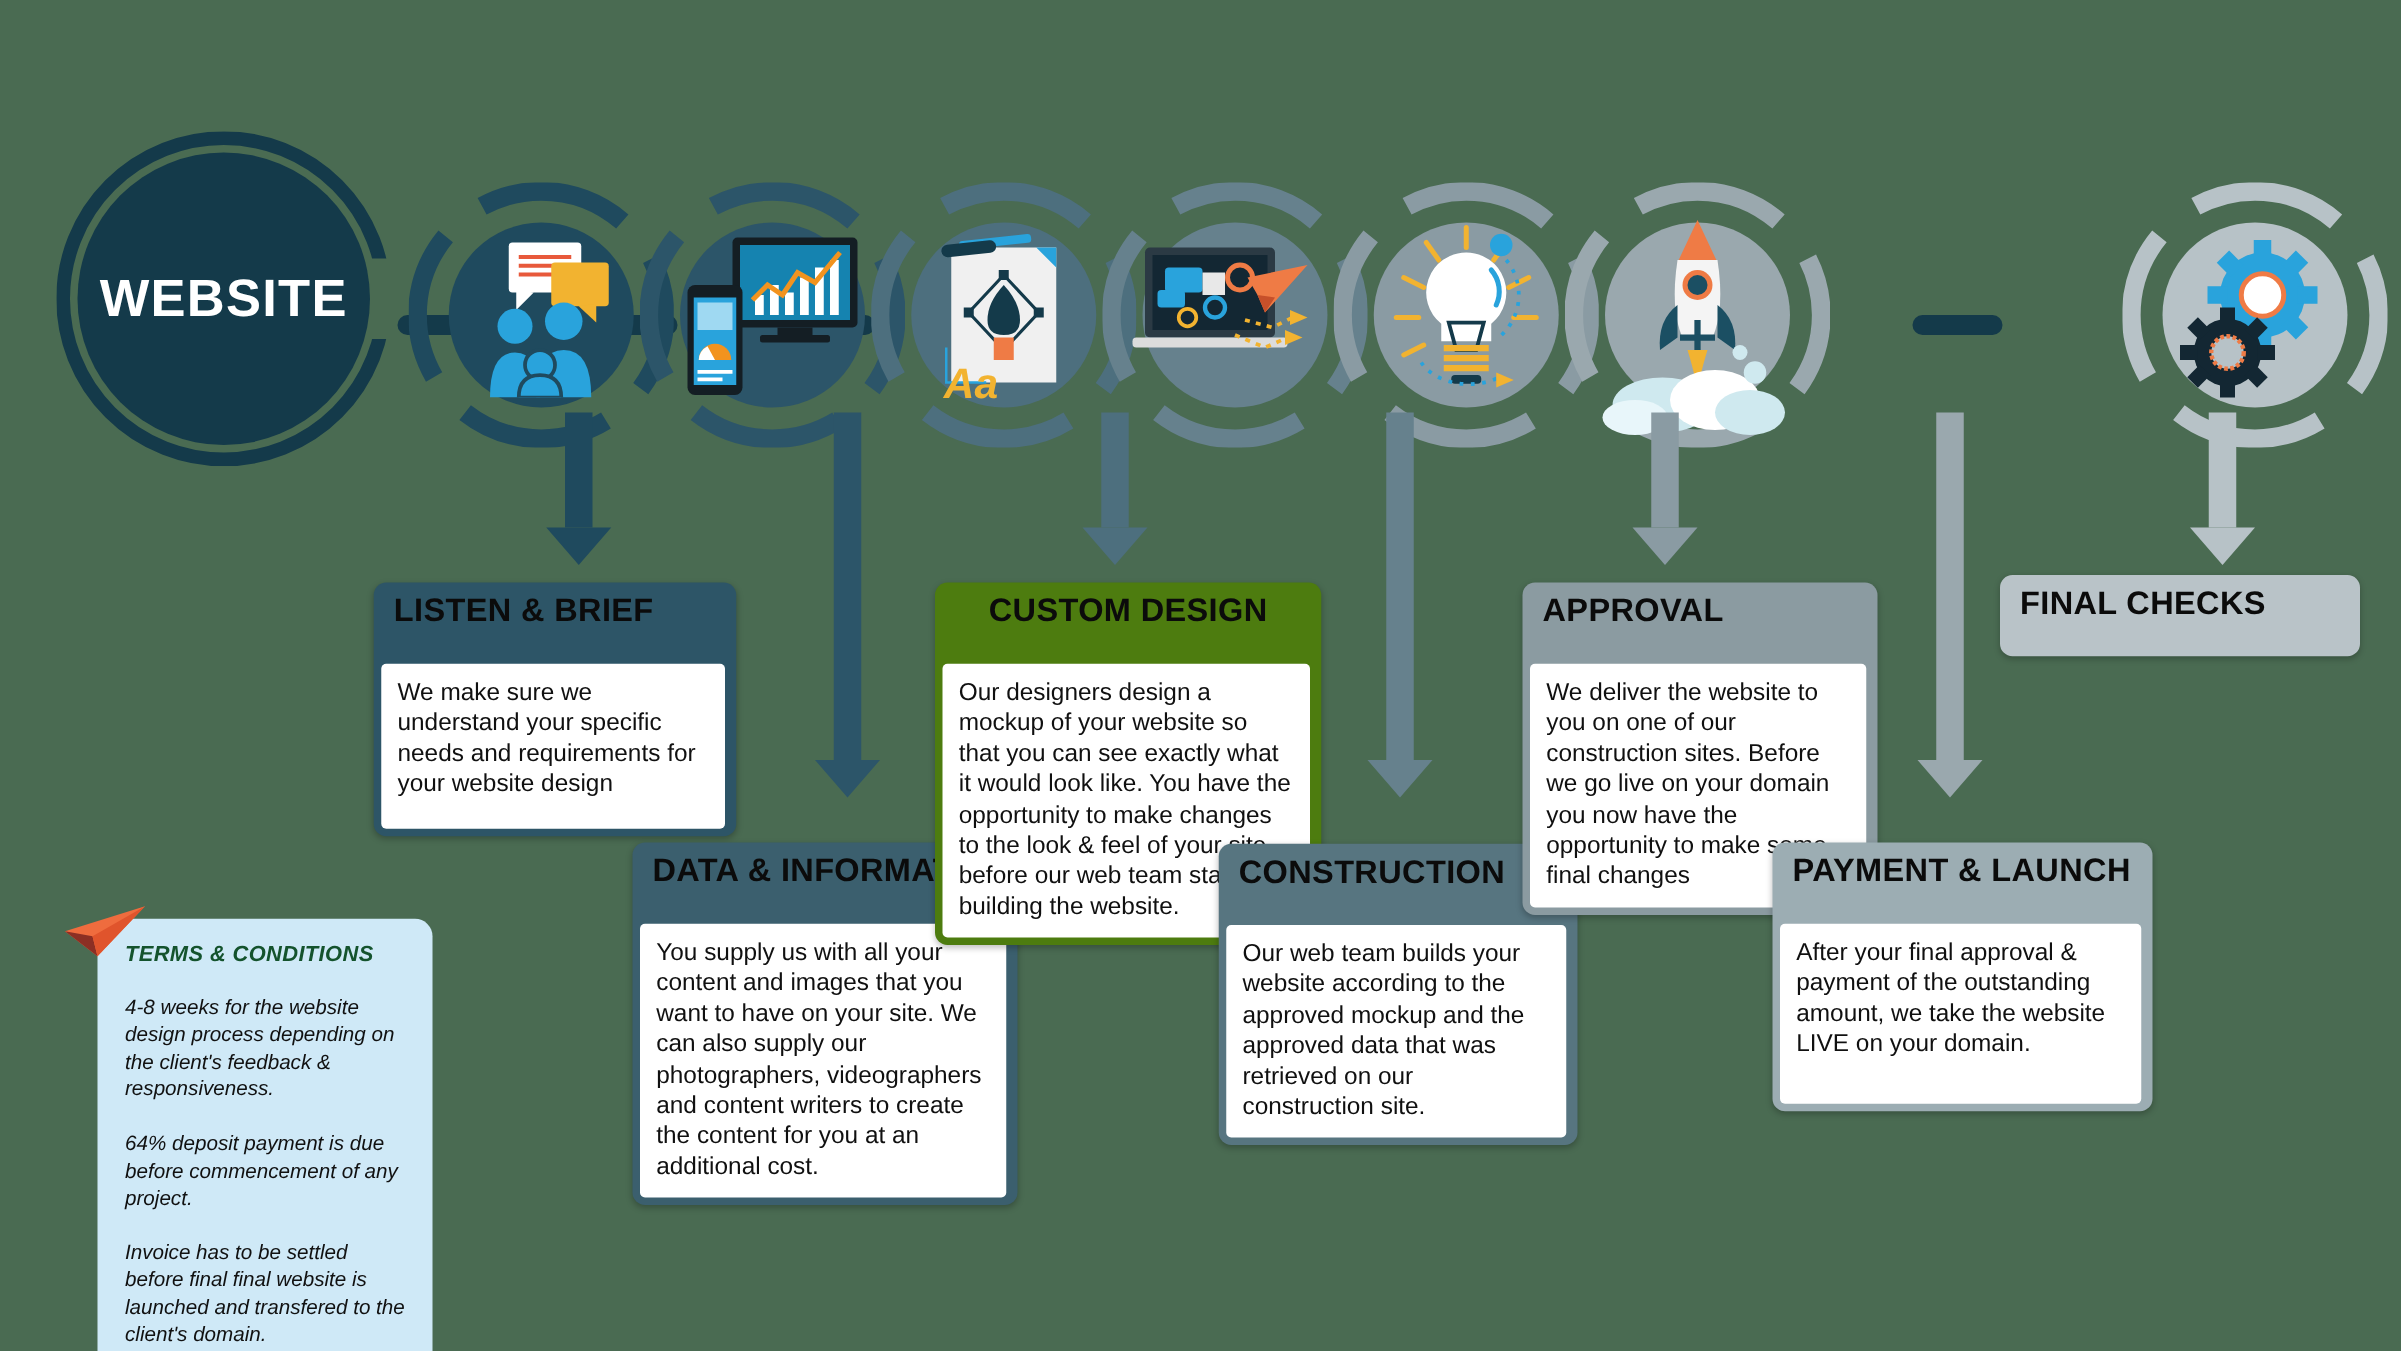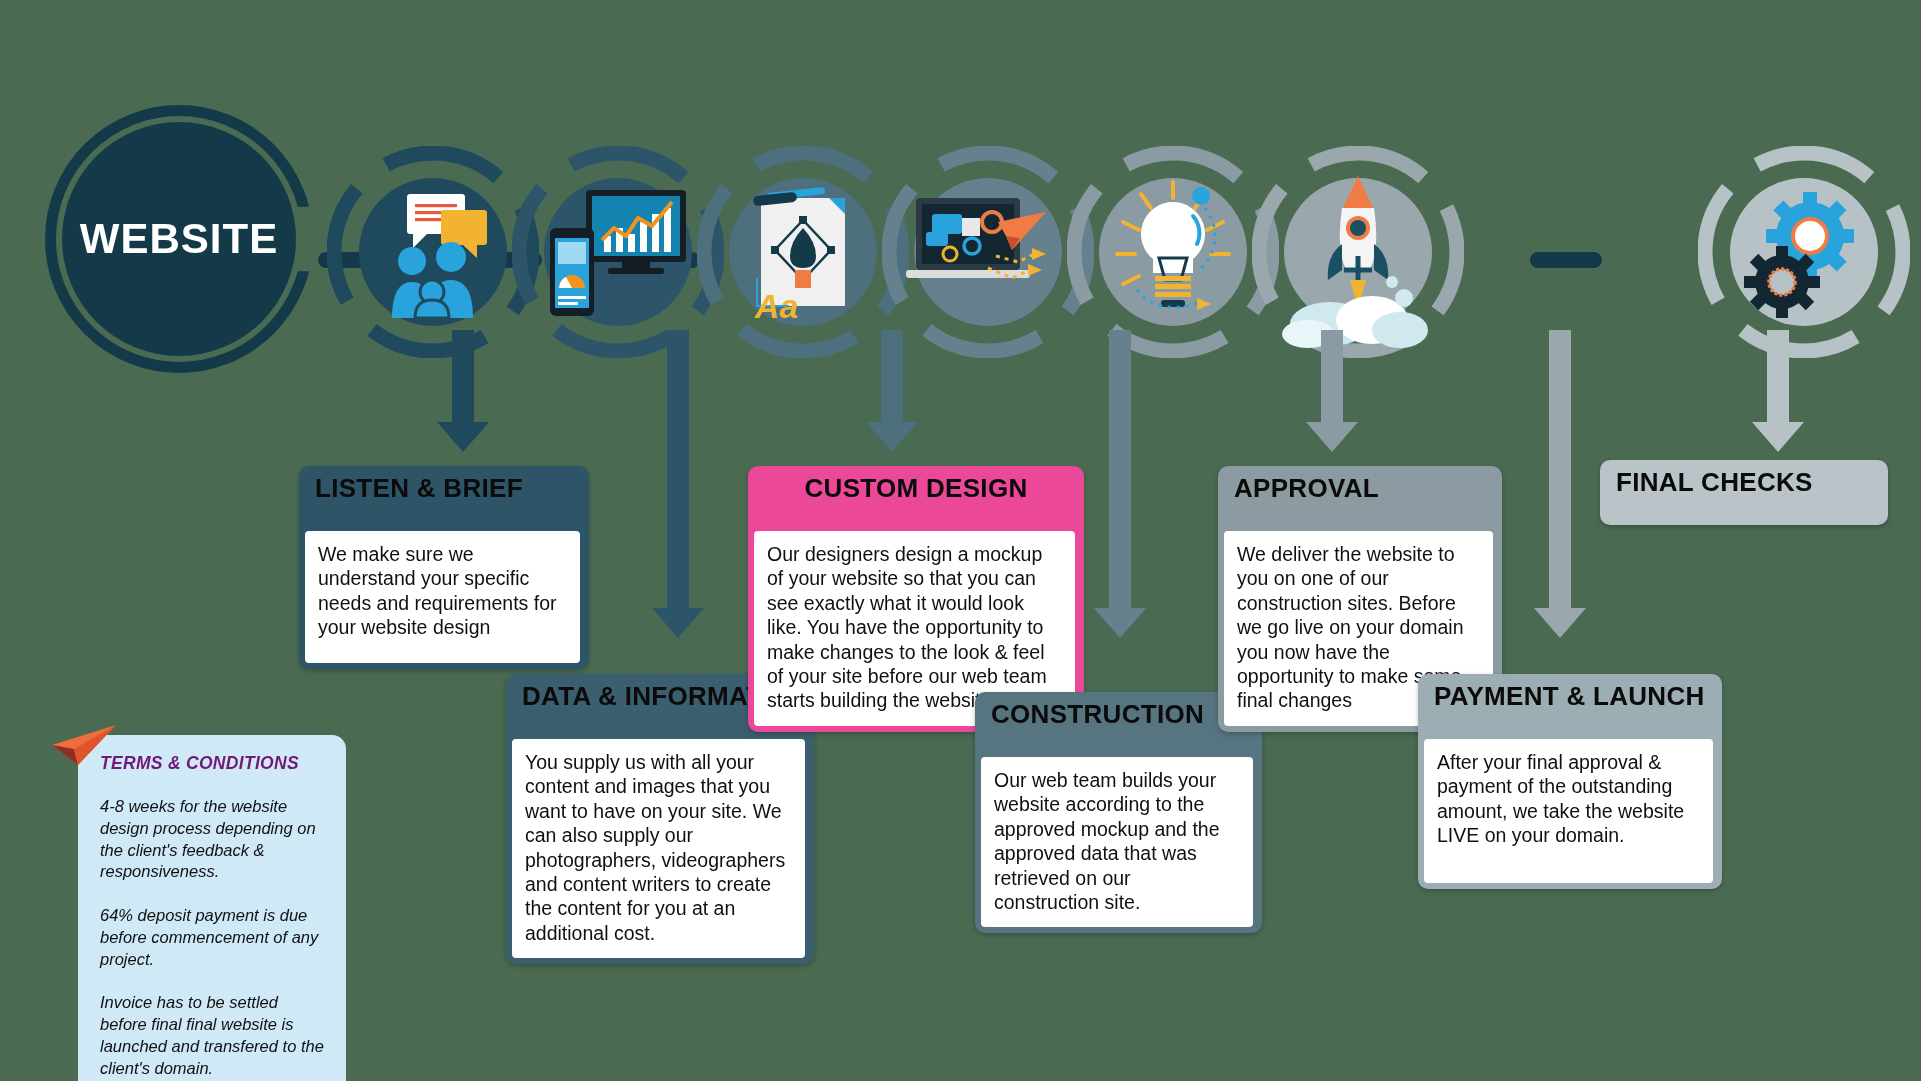--- a/index.html
+++ b/index.html
@@ -38,21 +38,21 @@
   .card{position:absolute;border-radius:10px;box-shadow:0 2px 5px rgba(0,0,0,.25);}
   .card .hdr{border-radius:10px 10px 0 0;padding:7px 16px 27px 16px;
      font-weight:bold;font-size:26px;color:#0b0b0b;letter-spacing:.3px;white-space:nowrap;}
   .card .hdr.ctr{text-align:center;}
   .card .body{background:#ffffff;margin:0 9px 6px 6px;border-radius:4px;padding:11px 13px 13px 13px;
      font-size:19.5px;line-height:1.25;color:#101010;}
 
   
   .terms{position:absolute;left:78px;top:735px;width:268px;height:360px;
      background:#cfe9f7;border-radius:14px 14px 0 0;padding:18px 22px 0 22px;box-sizing:border-box;}
-  .terms h3{margin:0 0 22px 0;font-size:17.5px;font-style:italic;font-weight:bold;color:#701a75;letter-spacing:.3px;}
+  .terms h3{margin:0 0 22px 0;font-size:17.5px;font-style:italic;font-weight:bold;color:#14532d;letter-spacing:.3px;}
   .terms p{margin:0 0 22px 0;font-size:16.5px;font-style:italic;line-height:1.32;color:#111;}
   .plane{position:absolute;left:-28px;top:-12px;width:70px;height:46px;}
 </style>
 </head>
 <body>
 
 <div id="stage">
 
   <div class="rail" style="left:318px;top:252px;width:66px;background:#143a4a;"></div>
   <div class="rail" style="left:470px;top:252px;width:72px;background:#143a4a;"></div>
@@ -299,26 +299,26 @@
   <div class="card" style="left:299px;top:466px;width:290px;background:#2d5567;">
     <div class="hdr">LISTEN &amp; BRIEF</div>
     <div class="body" style="min-height:108px;">We make sure we understand your specific needs and requirements for your website design</div>
   </div>
 
   <div class="card" style="left:506px;top:674px;width:308px;background:#3b5f6e;">
     <div class="hdr">DATA &amp; INFORMATION</div>
     <div class="body" style="min-height:130px;">You supply us with all your content and images that you want to have on your site. We can also supply our photographers, videographers and content writers to create the content for you at an additional cost.</div>
   </div>
 
-  <div class="card" style="left:748px;top:466px;width:336px;background:#ec4899;">
+  <div class="card" style="left:748px;top:466px;width:309px;background:#4d7c0f;">
     <div class="hdr ctr">CUSTOM DESIGN</div>
     <div class="body" style="min-height:130px;">Our designers design a mockup of your website so that you can see exactly what it would look like. You have the opportunity to make changes to the look &amp; feel of your site before our web team starts building the website.</div>
   </div>
 
-  <div class="card" style="left:975px;top:692px;width:287px;background:#577580;">
+  <div class="card" style="left:975px;top:675px;width:287px;background:#577580;">
     <div class="hdr">CONSTRUCTION</div>
     <div class="body" style="min-height:128px;">Our web team builds your website according to the approved mockup and the approved data that was retrieved on our construction site.</div>
   </div>
 
   <div class="card" style="left:1218px;top:466px;width:284px;background:#8b9ba1;">
     <div class="hdr">APPROVAL</div>
     <div class="body" style="min-height:120px;">We deliver the website to you on one of our construction sites. Before we go live on your domain you now have the opportunity to make some final changes</div>
   </div>
 
   <div class="card" style="left:1418px;top:674px;width:304px;background:#9cadb3;">

